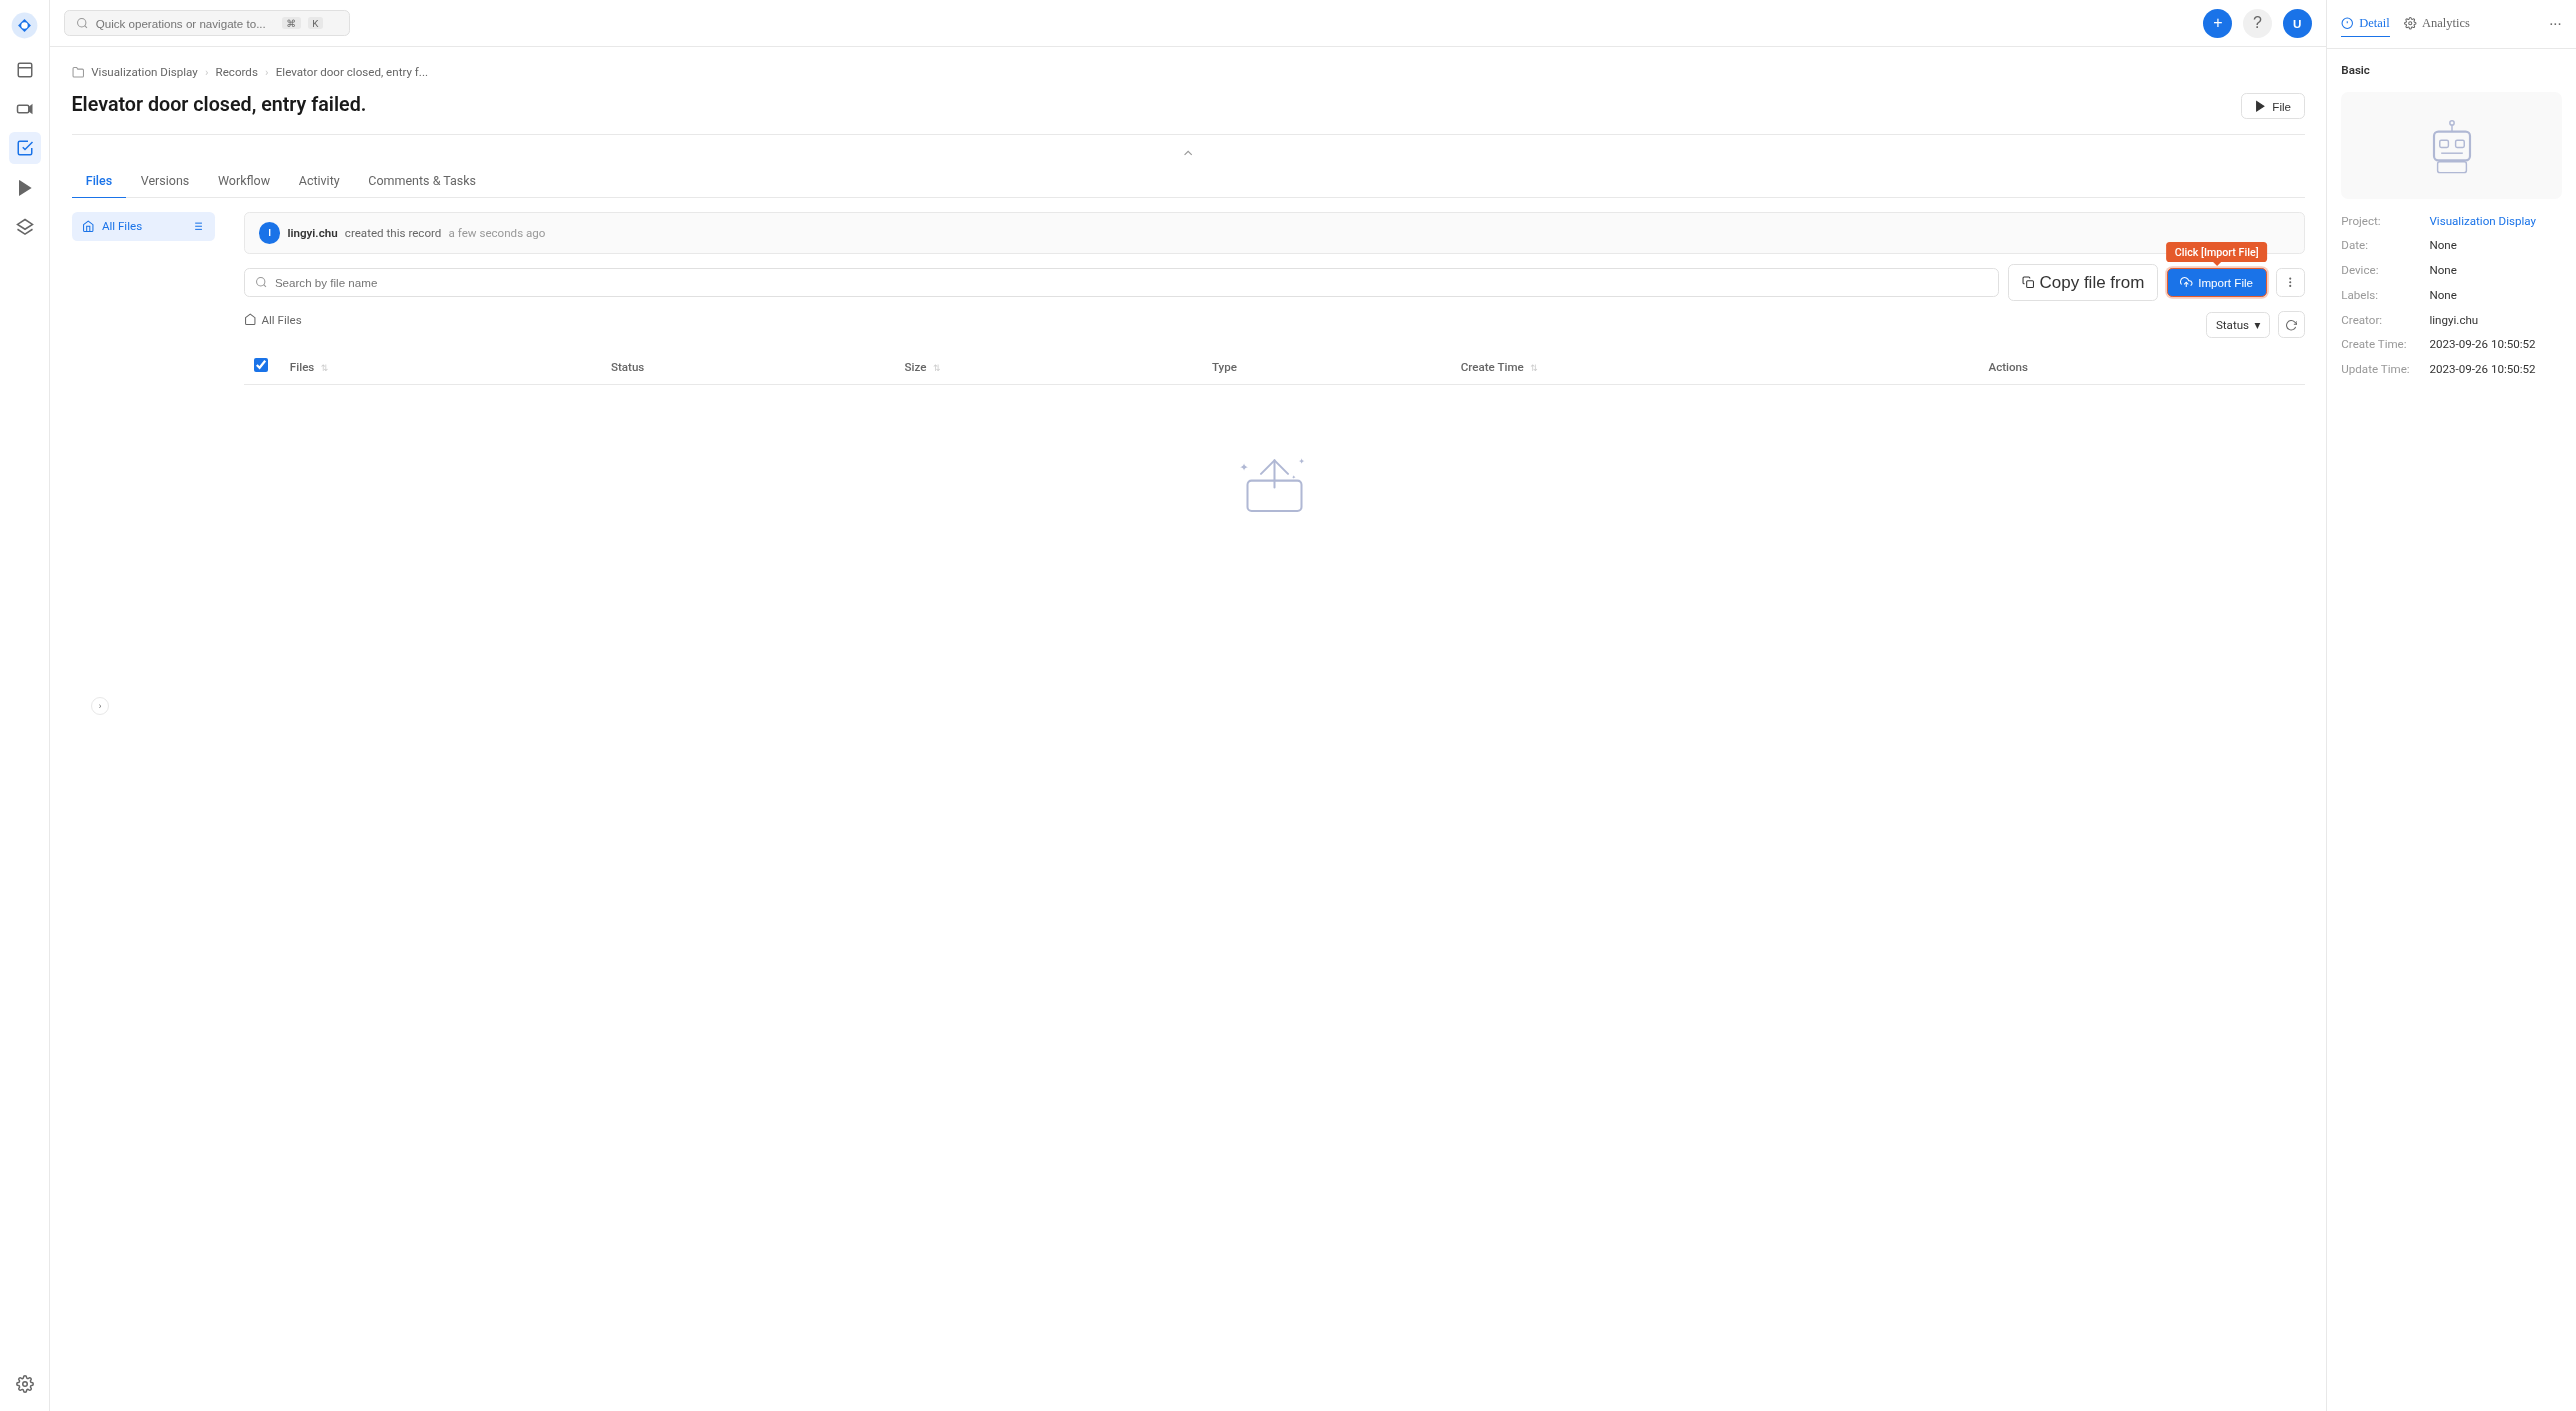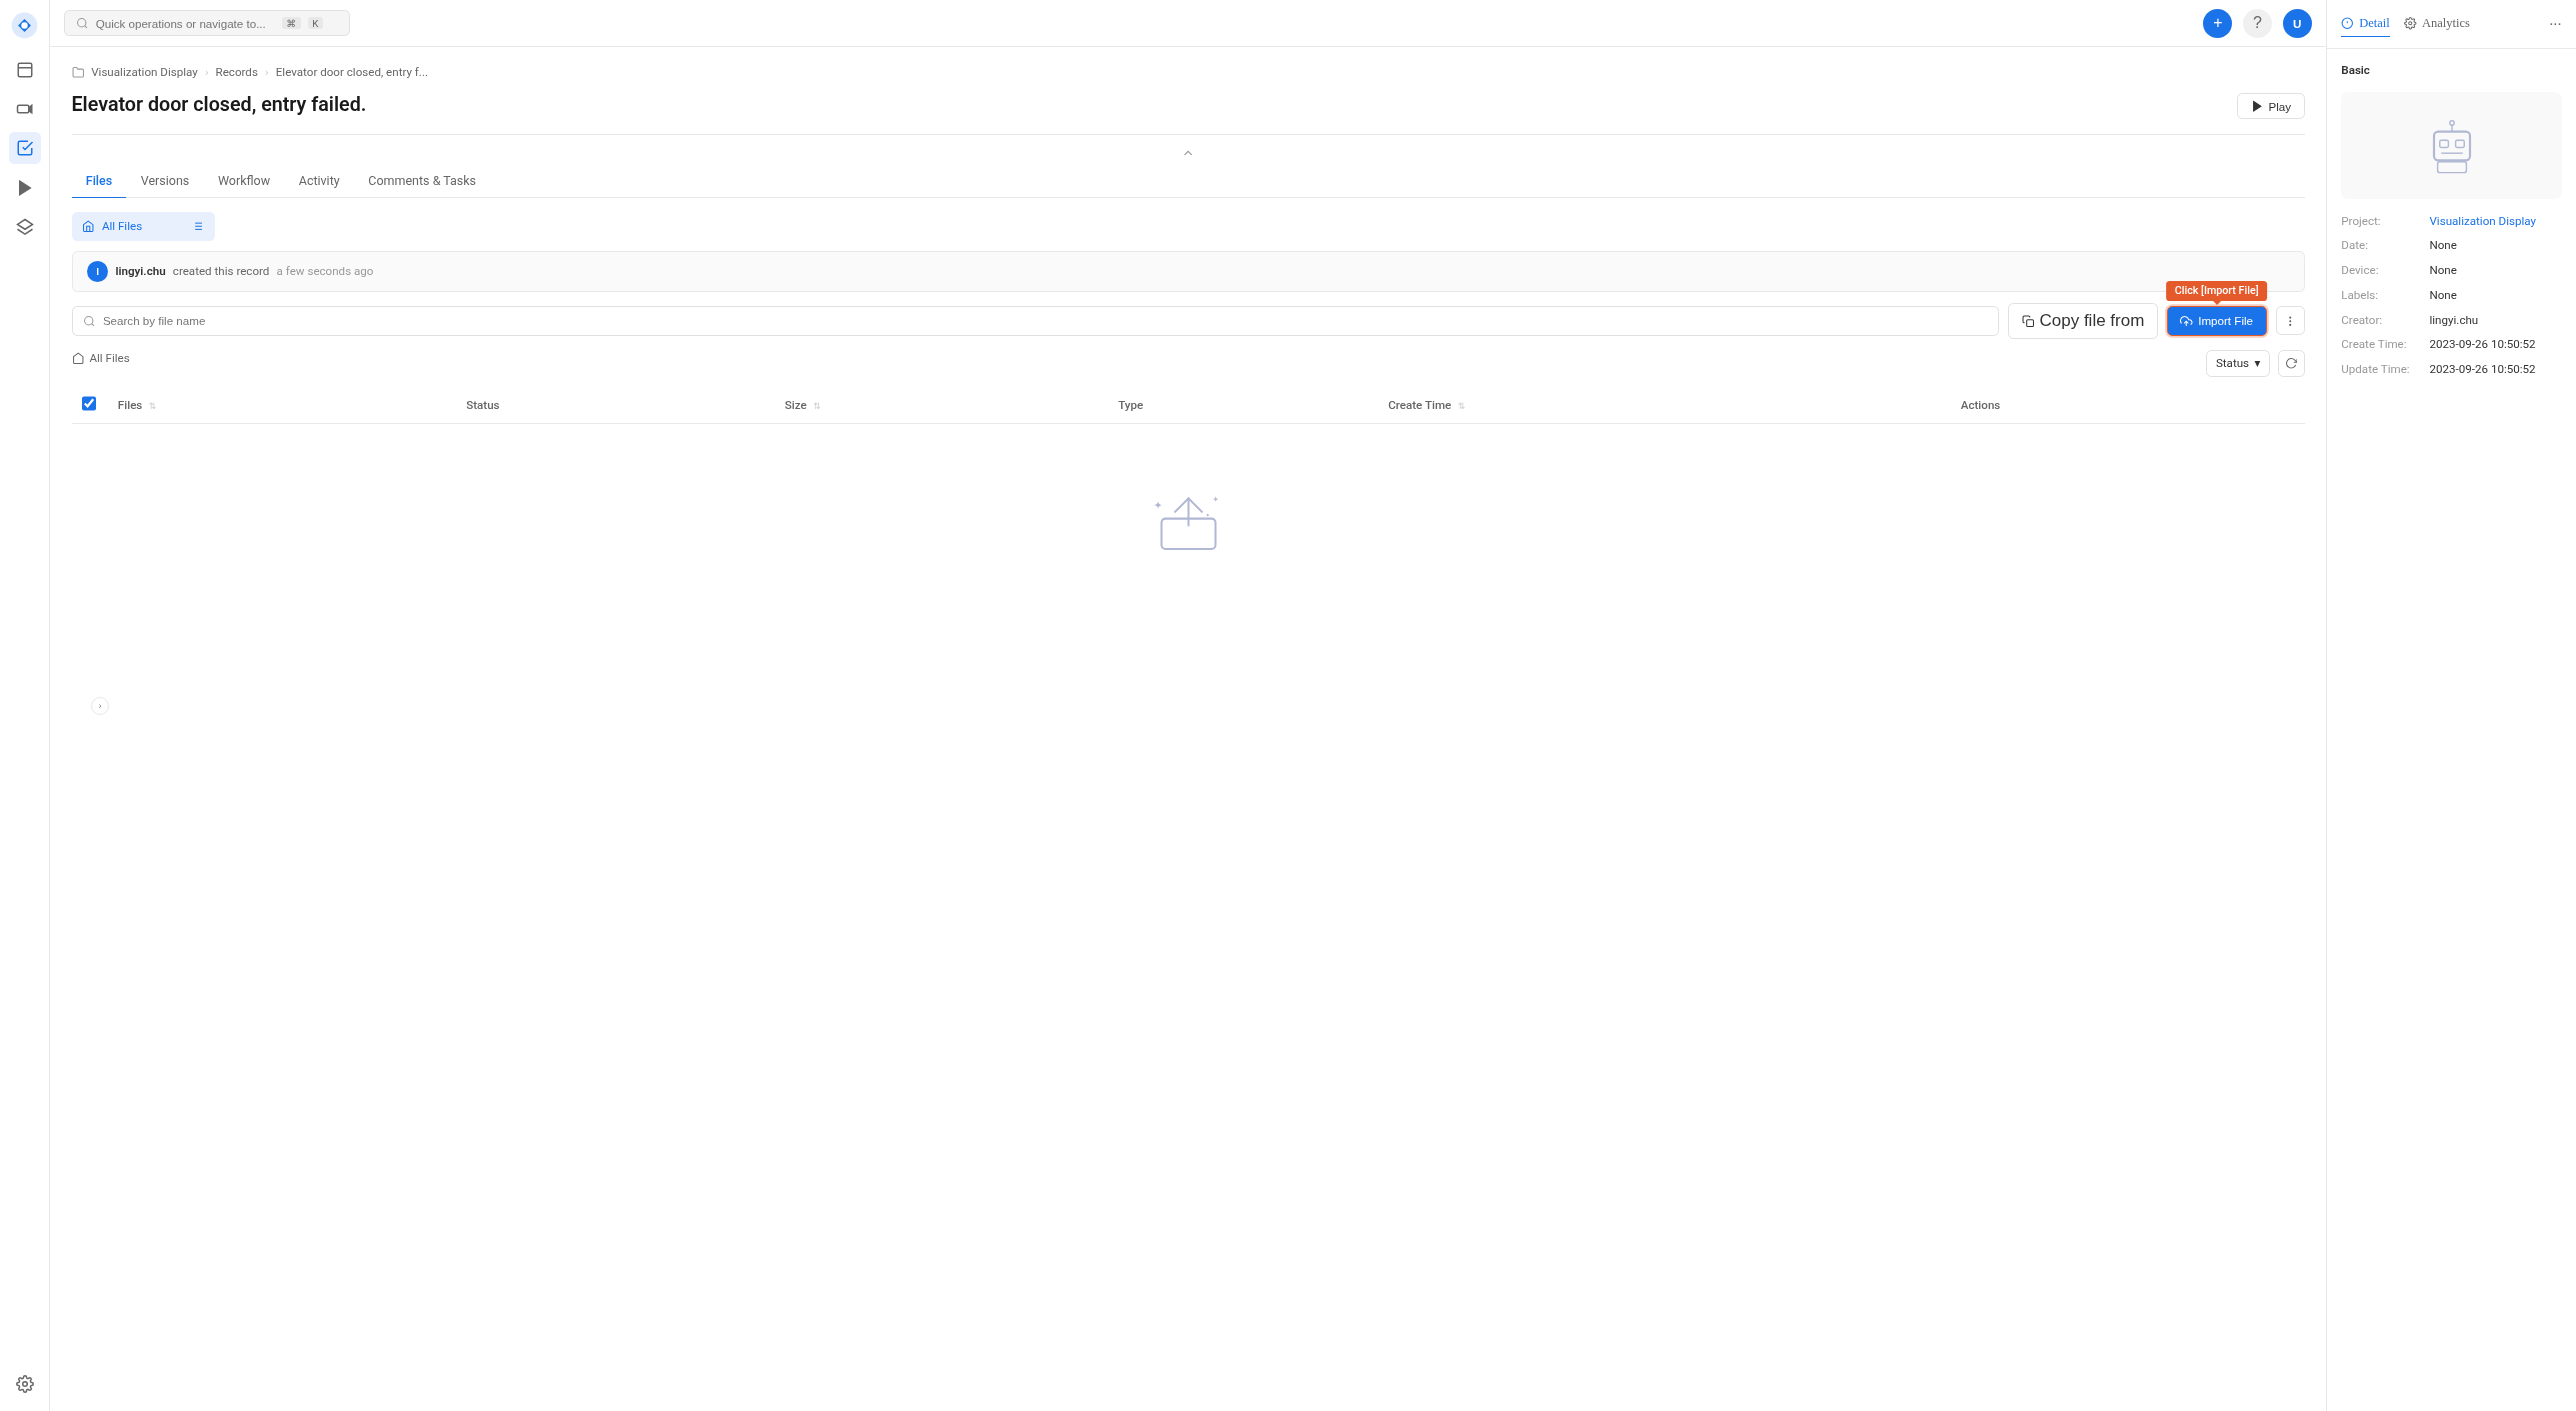--- a/index.html
+++ b/index.html
@@ -40,21 +40,21 @@
     .record-header { display: flex; align-items: flex-start; justify-content: space-between; margin-bottom: 10.7px; }
     .record-desc { color: #999; font-size: 11.6px; cursor: pointer; margin-bottom: 14.3px; }
     .collapse-btn { display: flex; align-items: center; justify-content: center; width: 100%; height: 21.5px; cursor: pointer; color: #999; border: none; background: none; }
 
     
     .tabs { display: flex; gap: 0; border-bottom: 0.9px solid #e8e8e8; margin-bottom: 14.3px; }
     .tab { padding: 9px 14.3px; cursor: pointer; font-size: 12.5px; color: #666; border-bottom: 1.8px solid transparent; margin-bottom: -0.9px; }
     .tab.active { color: #1a73e8; border-bottom-color: #1a73e8; font-weight: 500; }
 
     
-    .files-layout { display: flex; gap: 10px; flex-direction: column; }
+    .files-layout { display: flex; gap: 29px; }
     .files-sidebar { width: 143px; flex-shrink: 0; }
     .files-sidebar-item { display: flex; align-items: center; gap: 7.2px; padding: 7.2px 10.7px; border-radius: 5.4px; cursor: pointer; font-size: 11.6px; background: #e8f0fe; color: #1a73e8; }
     .files-main { flex: 1; }
 
     
     .activity-bar { display: flex; align-items: center; gap: 7.2px; padding: 9px 14.3px; background: #fafafa; border: 0.9px solid #e8e8e8; border-radius: 5.4px; margin-bottom: 10.7px; font-size: 11.6px; color: #666; }
     .activity-avatar { width: 21.5px; height: 21.5px; border-radius: 50%; background: #1a73e8; color: #fff; display: flex; align-items: center; justify-content: center; font-size: 9.8px; font-weight: 600; }
     .activity-user { font-weight: 600; color: #333; }
 
     
@@ -186,21 +186,21 @@
         <span class="breadcrumb-sep">›</span>
         <span class="breadcrumb-item">Elevator door closed, entry f...</span>
       </div>
 
       <div class="record-header">
         <h1 class="record-title">Elevator door closed, entry failed.</h1>
         <button class="play-btn">
           <svg width="12.5" height="12.5" viewBox="0 0 24 24" fill="none" stroke="currentColor" stroke-width="2">
               <polygon points="5,3 19,12 5,21" fill="currentColor"></polygon>
             </svg>
-          <span>Play</span>
+          <span>File</span>
         </button>
       </div>
 
       <div class="divider"></div>
 
       <button class="collapse-btn">
         <svg width="14.3" height="14.3" viewBox="0 0 24 24" fill="none" stroke="#999" stroke-width="2">
             <polyline points="18,15 12,9 6,15"></polyline>
           </svg>
       </button>

